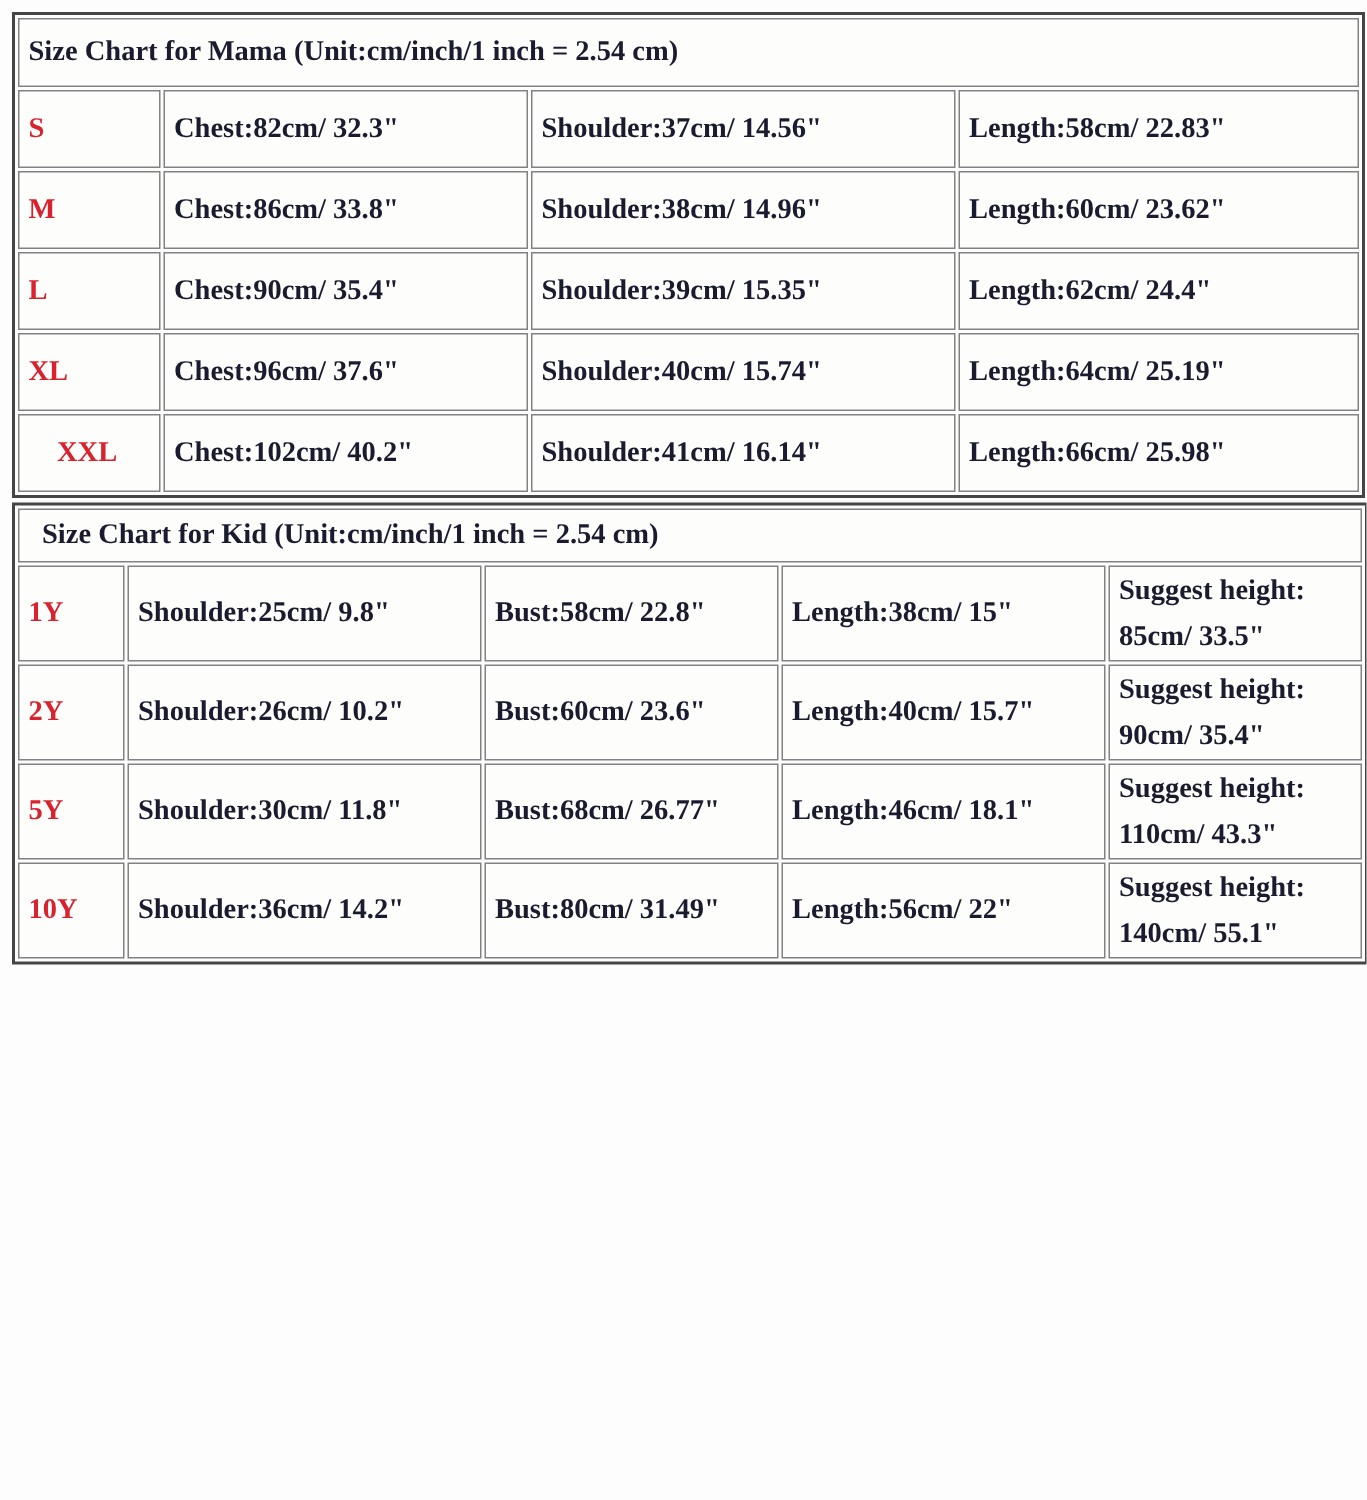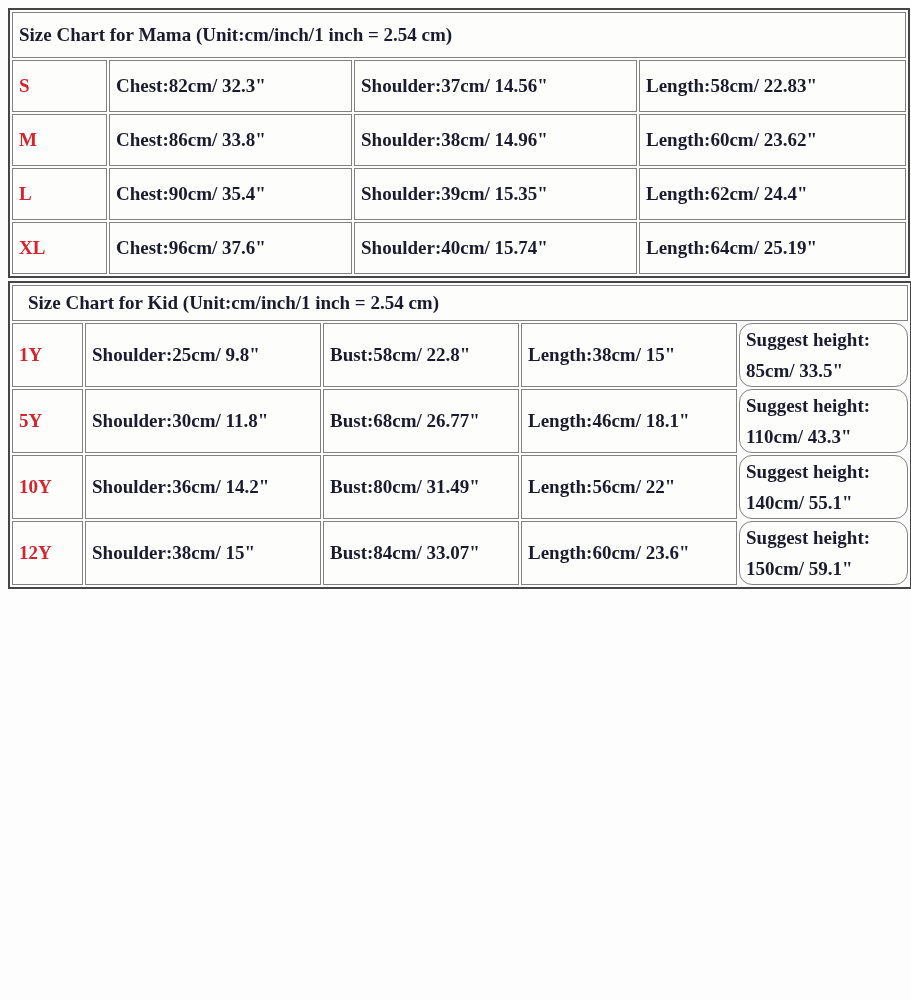--- a/index.html
+++ b/index.html
@@ -46,21 +46,21 @@
   table.mama td.title-cell { height: 46px; }
   table.mama td.data-cell { height: 52px; }
   table.kid td.title-cell { height: 36px; padding-left: 15px; margin-left: 14px; }
   table.kid td.data-cell { height: 62px; }
   td.size-cell {
     color: var(--size-label);
     padding-left: 2px;
     white-space: nowrap;
   }
   td.meas-cell { white-space: nowrap; }
-  td.suggest-cell { padding-left: 4px; padding-right: 1px; border-radius: 13px; }
+  td.suggest-cell { padding-left: 4px; padding-right: 1px; }
   .sline {
     display: block;
     line-height: 31px;
     white-space: nowrap;
   }
 </style>
 </head>
 <body>
 
 <div class="wrap">
@@ -93,20 +93,26 @@
         <td class="data-cell meas-cell">Chest:90cm/ 35.4"</td>
         <td class="data-cell meas-cell">Shoulder:39cm/ 15.35"</td>
         <td class="data-cell meas-cell">Length:62cm/ 24.4"</td>
       </tr>
       <tr>
         <td class="data-cell size-cell">XL</td>
         <td class="data-cell meas-cell">Chest:96cm/ 37.6"</td>
         <td class="data-cell meas-cell">Shoulder:40cm/ 15.74"</td>
         <td class="data-cell meas-cell">Length:64cm/ 25.19"</td>
       </tr>
+      <tr>
+        <td class="data-cell size-cell">&nbsp;&nbsp;&nbsp;&nbsp;XXL</td>
+        <td class="data-cell meas-cell">Chest:102cm/ 40.2"</td>
+        <td class="data-cell meas-cell">Shoulder:41cm/ 16.14"</td>
+        <td class="data-cell meas-cell">Length:66cm/ 25.98"</td>
+      </tr>
     </tbody>
   </table>
 
   <table class="sizes kid">
     <colgroup>
       <col style="width:71px">
         <col style="width:236px">
         <col style="width:196px">
         <col style="width:216px">
         <col style="width:169px">
@@ -119,45 +125,45 @@
         <td class="data-cell size-cell">1Y</td>
         <td class="data-cell meas-cell">Shoulder:25cm/ 9.8"</td>
         <td class="data-cell meas-cell">Bust:58cm/ 22.8"</td>
         <td class="data-cell meas-cell">Length:38cm/ 15"</td>
         <td class="data-cell suggest-cell">
           <span class="sline">Suggest height:</span>
           <span class="sline">85cm/ 33.5"</span>
         </td>
       </tr>
       <tr>
+        <td class="data-cell size-cell">2Y</td>
+        <td class="data-cell meas-cell">Shoulder:26cm/ 10.2"</td>
+        <td class="data-cell meas-cell">Bust:60cm/ 23.6"</td>
+        <td class="data-cell meas-cell">Length:40cm/ 15.7"</td>
+        <td class="data-cell suggest-cell">
+          <span class="sline">Suggest height:</span>
+          <span class="sline">90cm/ 35.4"</span>
+        </td>
+      </tr>
+      <tr>
         <td class="data-cell size-cell">5Y</td>
         <td class="data-cell meas-cell">Shoulder:30cm/ 11.8"</td>
         <td class="data-cell meas-cell">Bust:68cm/ 26.77"</td>
         <td class="data-cell meas-cell">Length:46cm/ 18.1"</td>
         <td class="data-cell suggest-cell">
           <span class="sline">Suggest height:</span>
           <span class="sline">110cm/ 43.3"</span>
         </td>
       </tr>
       <tr>
         <td class="data-cell size-cell">10Y</td>
         <td class="data-cell meas-cell">Shoulder:36cm/ 14.2"</td>
         <td class="data-cell meas-cell">Bust:80cm/ 31.49"</td>
         <td class="data-cell meas-cell">Length:56cm/ 22"</td>
         <td class="data-cell suggest-cell">
           <span class="sline">Suggest height:</span>
           <span class="sline">140cm/ 55.1"</span>
         </td>
       </tr>
-      <tr>
-        <td class="data-cell size-cell">12Y</td>
-        <td class="data-cell meas-cell">Shoulder:38cm/ 15"</td>
-        <td class="data-cell meas-cell">Bust:84cm/ 33.07"</td>
-        <td class="data-cell meas-cell">Length:60cm/ 23.6"</td>
-        <td class="data-cell suggest-cell">
-          <span class="sline">Suggest height:</span>
-          <span class="sline">150cm/ 59.1"</span>
-        </td>
-      </tr>
     </tbody>
   </table>
 
 </div>
 
 </body></html>

